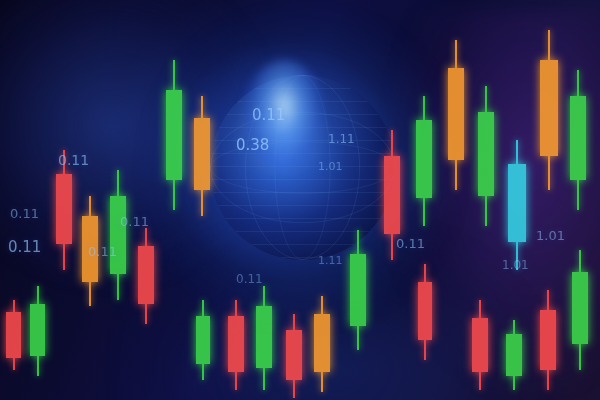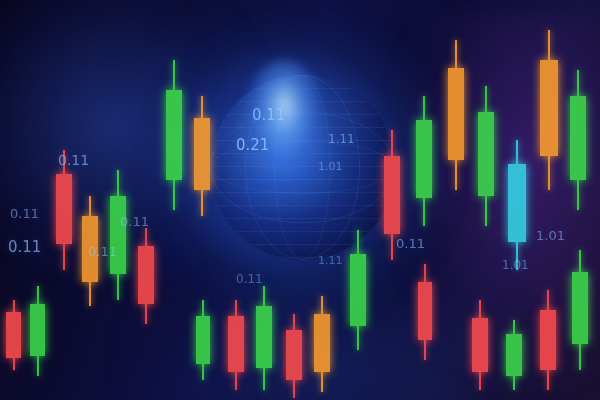--- a/index.html
+++ b/index.html
@@ -241,21 +241,21 @@
         <div class="wick" style="background: rgb(61, 220, 74); box-shadow: rgb(61, 220, 74) 0px 0px 6px;"></div>
         <div class="body" style="top: 16px; height: 48px; background: rgb(61, 220, 74); box-shadow: rgb(61, 220, 74) 0px 0px 10px;"></div>
       </div>
       <div class="candle" style="left: 418px; top: 264px; width: 14px; height: 96px; opacity: 0.88;">
         <div class="wick" style="background: rgb(255, 77, 77); box-shadow: rgb(255, 77, 77) 0px 0px 6px;"></div>
         <div class="body" style="top: 18px; height: 58px; background: rgb(255, 77, 77); box-shadow: rgb(255, 77, 77) 0px 0px 10px;"></div>
       </div>
     </div>
   <div id="number-layer">
       <div class="num" style="left: 252px; top: 106px; font-size: 15px; opacity: 0.75; color: rgb(150, 200, 255);">0.11</div>
-      <div class="num" style="left: 236px; top: 136px; font-size: 15px; opacity: 0.8; color: rgb(150, 200, 255);">0.21</div>
+      <div class="num" style="left: 236px; top: 136px; font-size: 15px; opacity: 0.8; color: rgb(150, 200, 255);">0.38</div>
       <div class="num" style="left: 328px; top: 132px; font-size: 12px; opacity: 0.55; color: rgb(150, 200, 255);">1.11</div>
       <div class="num" style="left: 58px; top: 152px; font-size: 14px; opacity: 0.6; color: rgb(150, 200, 255);">0.11</div>
       <div class="num" style="left: 318px; top: 160px; font-size: 11px; opacity: 0.45; color: rgb(150, 200, 255);">1.01</div>
       <div class="num" style="left: 10px; top: 206px; font-size: 13px; opacity: 0.5; color: rgb(150, 200, 255);">0.11</div>
       <div class="num" style="left: 120px; top: 214px; font-size: 13px; opacity: 0.5; color: rgb(150, 200, 255);">0.11</div>
       <div class="num" style="left: 8px; top: 238px; font-size: 15px; opacity: 0.65; color: rgb(150, 200, 255);">0.11</div>
       <div class="num" style="left: 88px; top: 244px; font-size: 13px; opacity: 0.5; color: rgb(150, 200, 255);">0.11</div>
       <div class="num" style="left: 396px; top: 236px; font-size: 13px; opacity: 0.55; color: rgb(150, 200, 255);">0.11</div>
       <div class="num" style="left: 536px; top: 228px; font-size: 13px; opacity: 0.5; color: rgb(150, 200, 255);">1.01</div>
       <div class="num" style="left: 502px; top: 258px; font-size: 12px; opacity: 0.45; color: rgb(150, 200, 255);">1.01</div>

